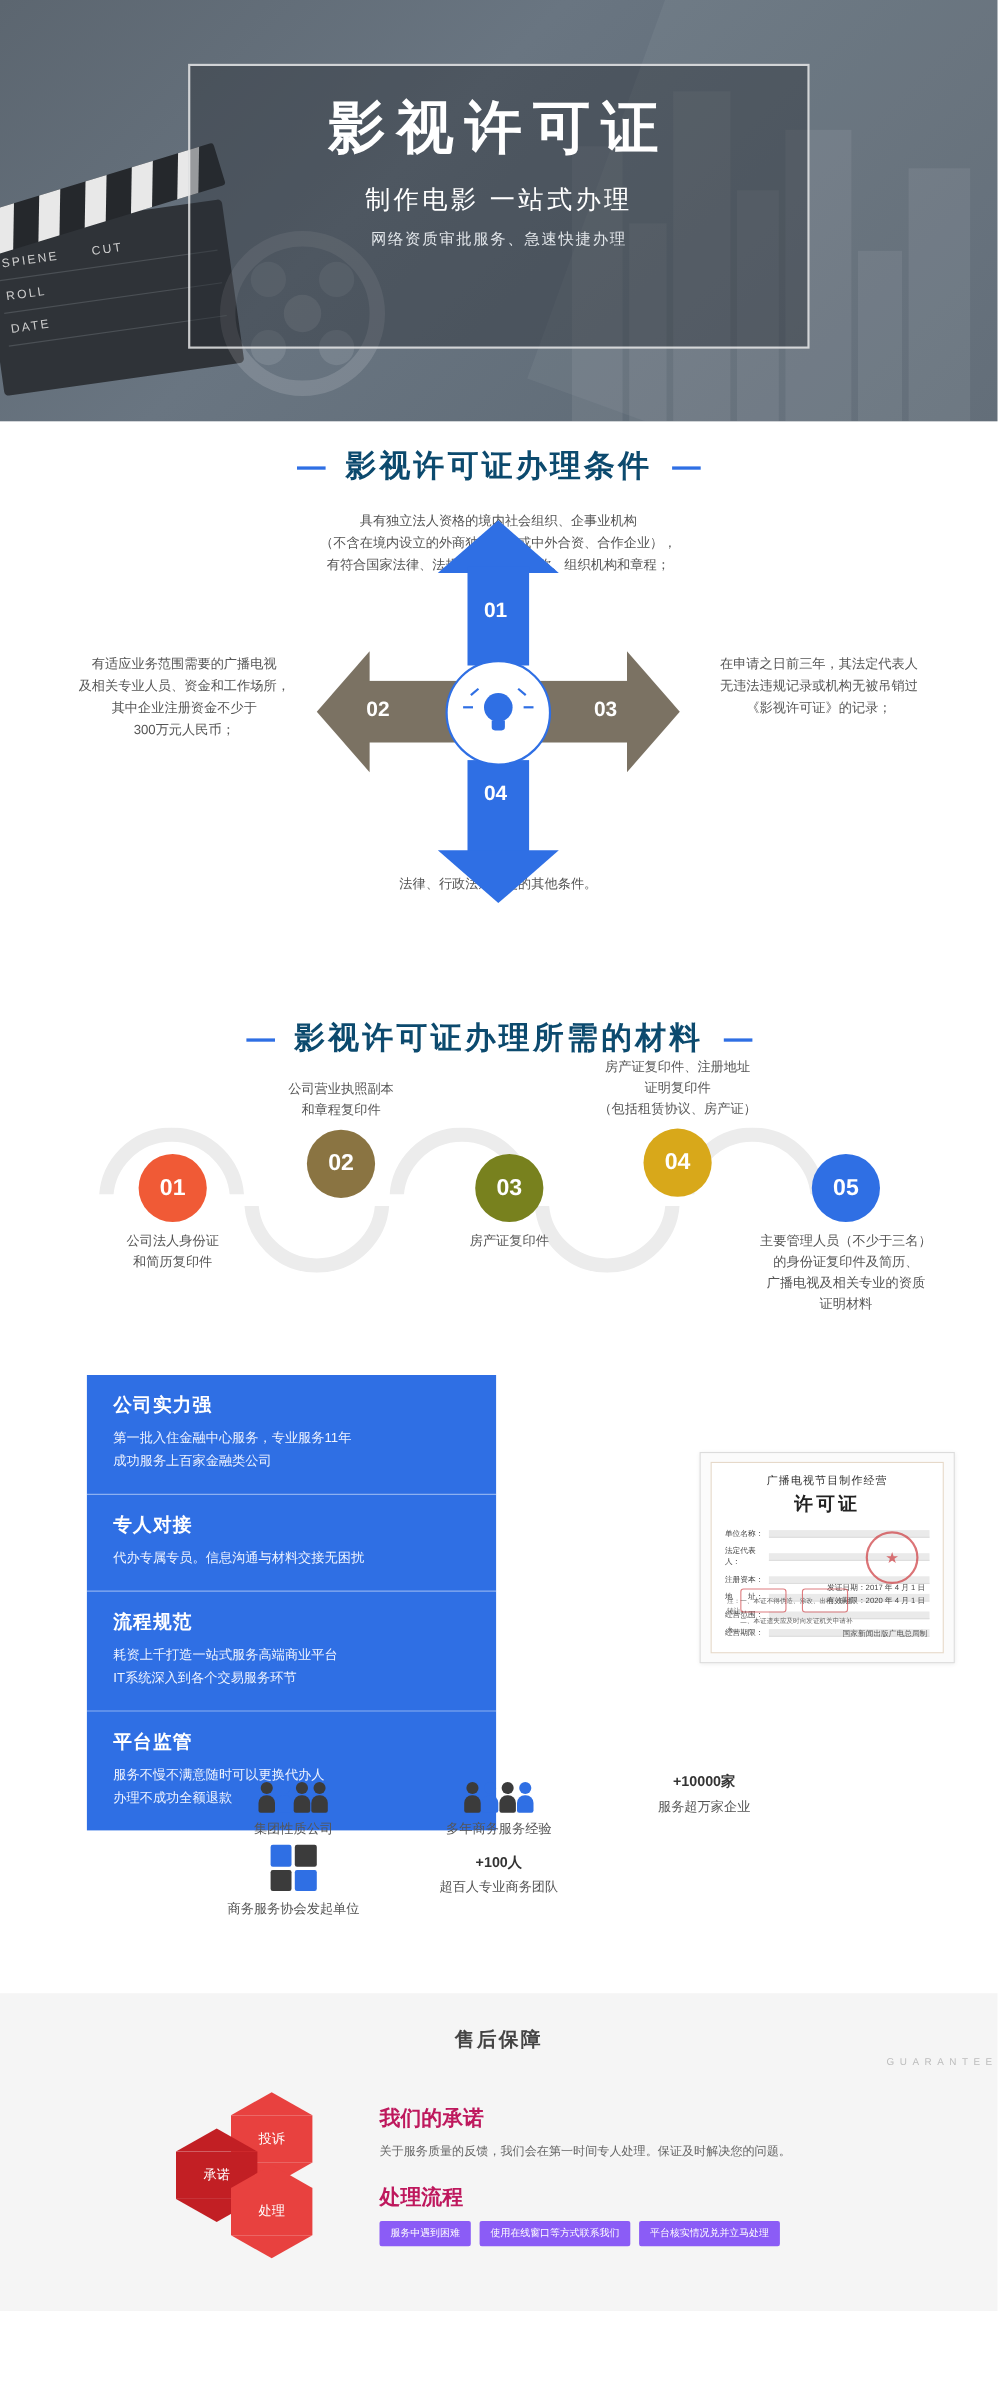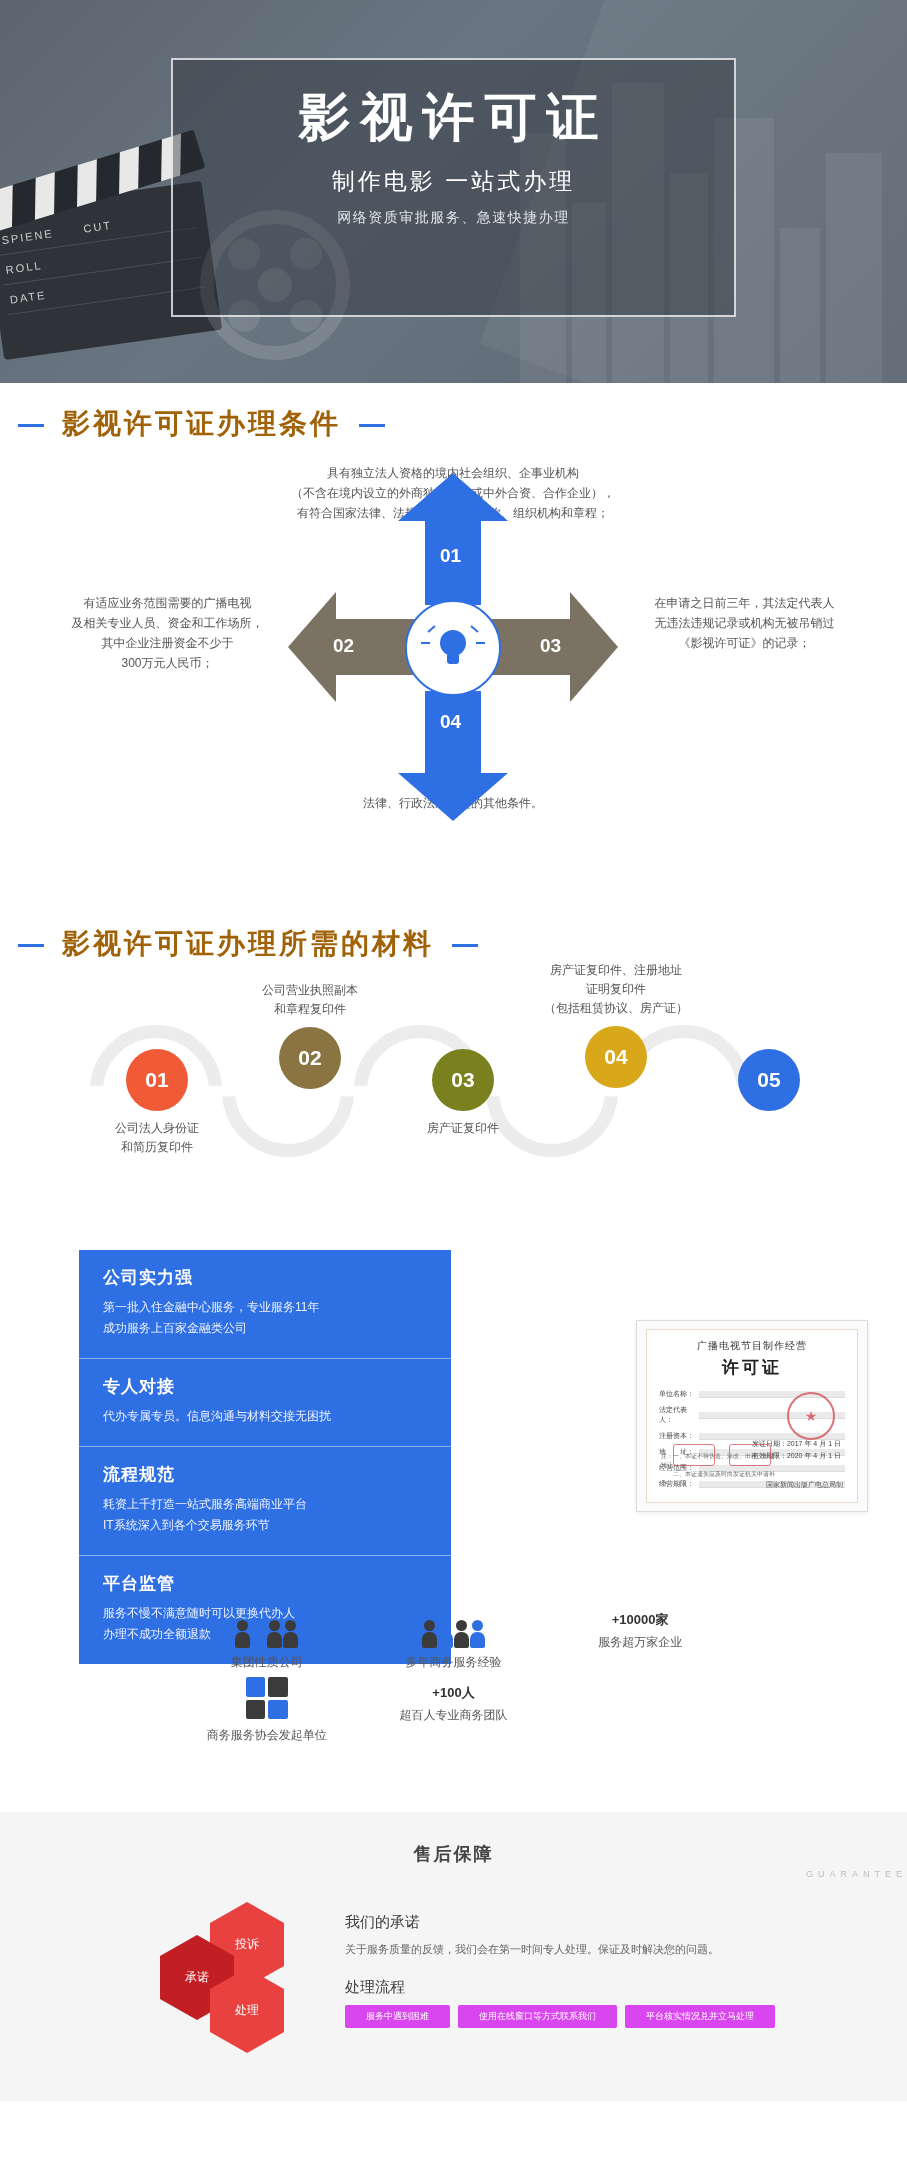--- a/index.html
+++ b/index.html
@@ -138,22 +138,22 @@
   }
   .hero-sub2 {
     margin-top: 12px;
     font-size: 14px;
     color: #e2e6ea;
     letter-spacing: 1.5px;
   }
 
   
   .sec-title {
-    text-align: left;
-    color: #a16207;
+    text-align: center;
+    color: #0c4a6e;
     font-size: 28px;
     font-weight: bold;
     letter-spacing: 3px;
     padding: 0;
   }
   .sec-title .dash {
     display: inline-block;
     width: 26px;
     height: 3px;
     background: #2f6fe4;
@@ -610,40 +610,40 @@
   .hex.c3 { left: 50px; top: 88px; background: #e8413f; }
   .hex.c3::before { border-bottom-color: #e8413f; }
   .hex.c3::after { border-top-color: #e8413f; }
   .after-right {
     position: absolute;
     left: 345px; top: 12px;
     width: 480px;
   }
   .after-right h4 {
     margin: 0 0 8px 0;
-    font-size: 15px;
-    color: #404040;
-    font-weight: normal;
+    font-size: 19px;
+    color: #be185d;
+    font-weight: bold;
   }
   .after-right p {
     margin: 0 0 20px 0;
     font-size: 11px;
     color: #666;
     line-height: 18px;
   }
   .flow {
     display: flex;
     gap: 8px;
     margin-top: 8px;
   }
   .flow .step {
-    background: #d946ef;
+    background: #8b5cf6;
     color: #fff;
     font-size: 9px;
-    padding: 5px 21px;
+    padding: 5px 10px;
     border-radius: 2px;
     white-space: nowrap;
   }
 </style>
 </head>
 <body>
 
 <div class="page">
 
   <section class="hero">
@@ -770,20 +770,24 @@
 
       <div class="mat-item" style="left:531px; top:-28px;">
         <div class="mat-label above" style="white-space:pre-line">房产证复印件、注册地址
 证明复印件
 （包括租赁协议、房产证）</div>
         <div class="mat-circle" style="background:#d8a81a">04</div>
       </div>
 
       <div class="mat-item" style="left:684px; top:60px;">
         <div class="mat-circle" style="background:#2f6fe4">05</div>
+        <div class="mat-label" style="white-space:pre-line">主要管理人员（不少于三名）
+的身份证复印件及简历、
+广播电视及相关专业的资质
+证明材料</div>
       </div>
     </div>
   </section>
 
   <section class="strength">
     <div class="panel">
       <div class="blk">
         <h3>公司实力强</h3>
         <p>第一批入住金融中心服务，专业服务11年</p>
         <p>成功服务上百家金融类公司</p>

